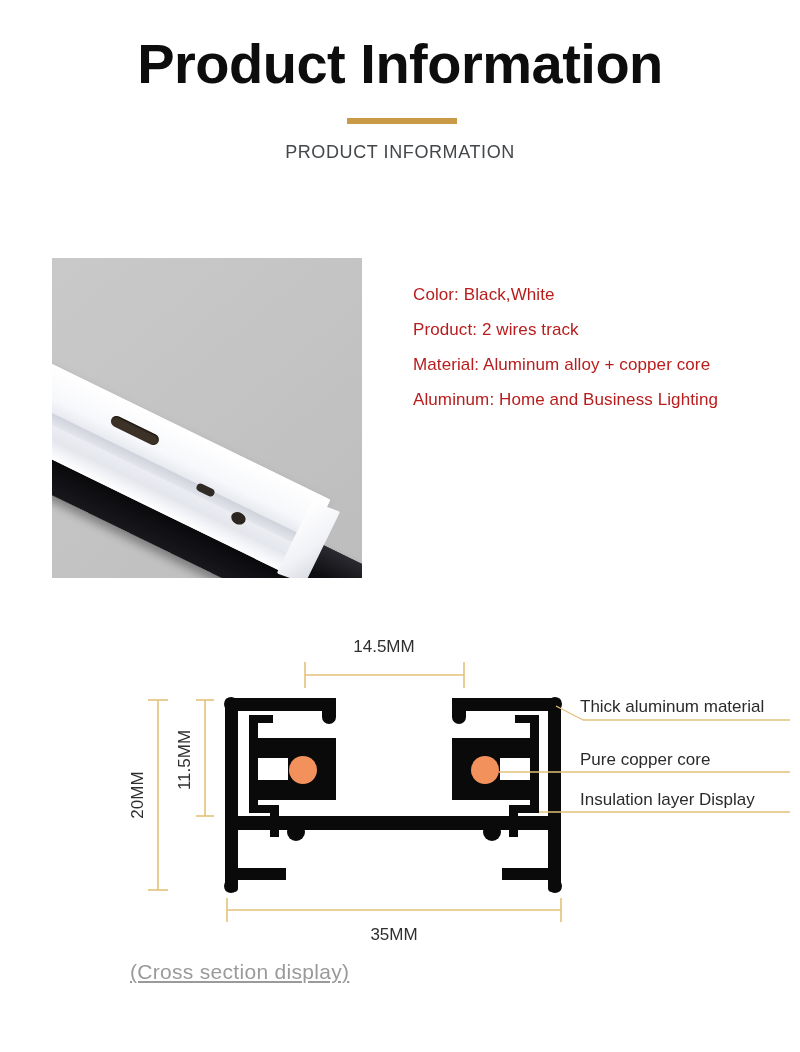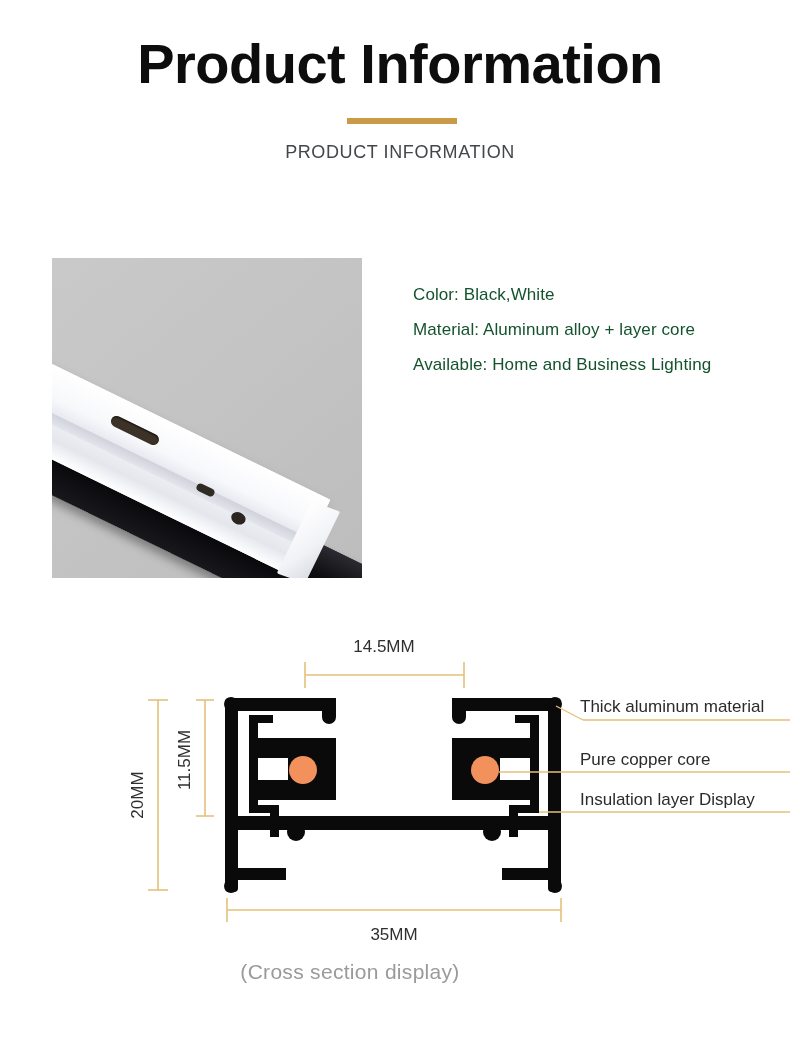--- a/index.html
+++ b/index.html
@@ -177,21 +177,21 @@
   
   #spec-list {
     position: absolute;
     left: 413px;
     top: 22px;
     width: 387px;
   }
   .spec-line {
     font-size: 17px;
     line-height: 35px;
-    color: #14532d;
+    color: #b91c1c;
     white-space: nowrap;
     letter-spacing: 0.1px;
   }
 
   
   #diagram-section {
     position: absolute;
     left: 0;
     top: 620px;
     width: 664px;
@@ -200,24 +200,24 @@
   #diagram-svg {
     position: absolute;
     left: 0;
     top: 0;
   }
   #diagram-caption {
     position: absolute;
     left: 130px;
     top: 340px;
     width: 440px;
-    text-align: center;
     font-size: 21px;
     color: #9a9a9a;
     letter-spacing: 0.3px;
+    text-decoration: underline;
   }
   .dim-text {
     font-family: "Liberation Sans", sans-serif;
     font-size: 17px;
     fill: #2f2f2f;
   }
   .callout-text {
     font-family: "Liberation Sans", sans-serif;
     font-size: 17px;
     fill: #2b2b2b;
@@ -245,22 +245,23 @@
       <div class="rail-white-lip"></div>
       <div class="slot-long"></div>
       <div class="slot-short"></div>
       <div class="slot-round"></div>
       <div class="rail-white-endcap"></div>
     </div>
   </div>
 
   <div id="spec-list">
     <div class="spec-line">Color: Black,White</div>
-    <div class="spec-line">Material: Aluminum alloy + layer core</div>
-    <div class="spec-line">Available: Home and Business Lighting</div>
+    <div class="spec-line">Product: 2 wires track</div>
+    <div class="spec-line">Material: Aluminum alloy + copper core</div>
+    <div class="spec-line">Aluminum: Home and Business Lighting</div>
   </div>
 </div>
 
 <div id="diagram-section">
 
   <svg id="diagram-svg" width="800" height="340" viewBox="0 0 800 340">
 
     <g>
       <line x1="305" y1="42" x2="305" y2="68" stroke="#e3c27a" stroke-width="1.6"></line>
       <line x1="464" y1="42" x2="464" y2="68" stroke="#e3c27a" stroke-width="1.6"></line>

